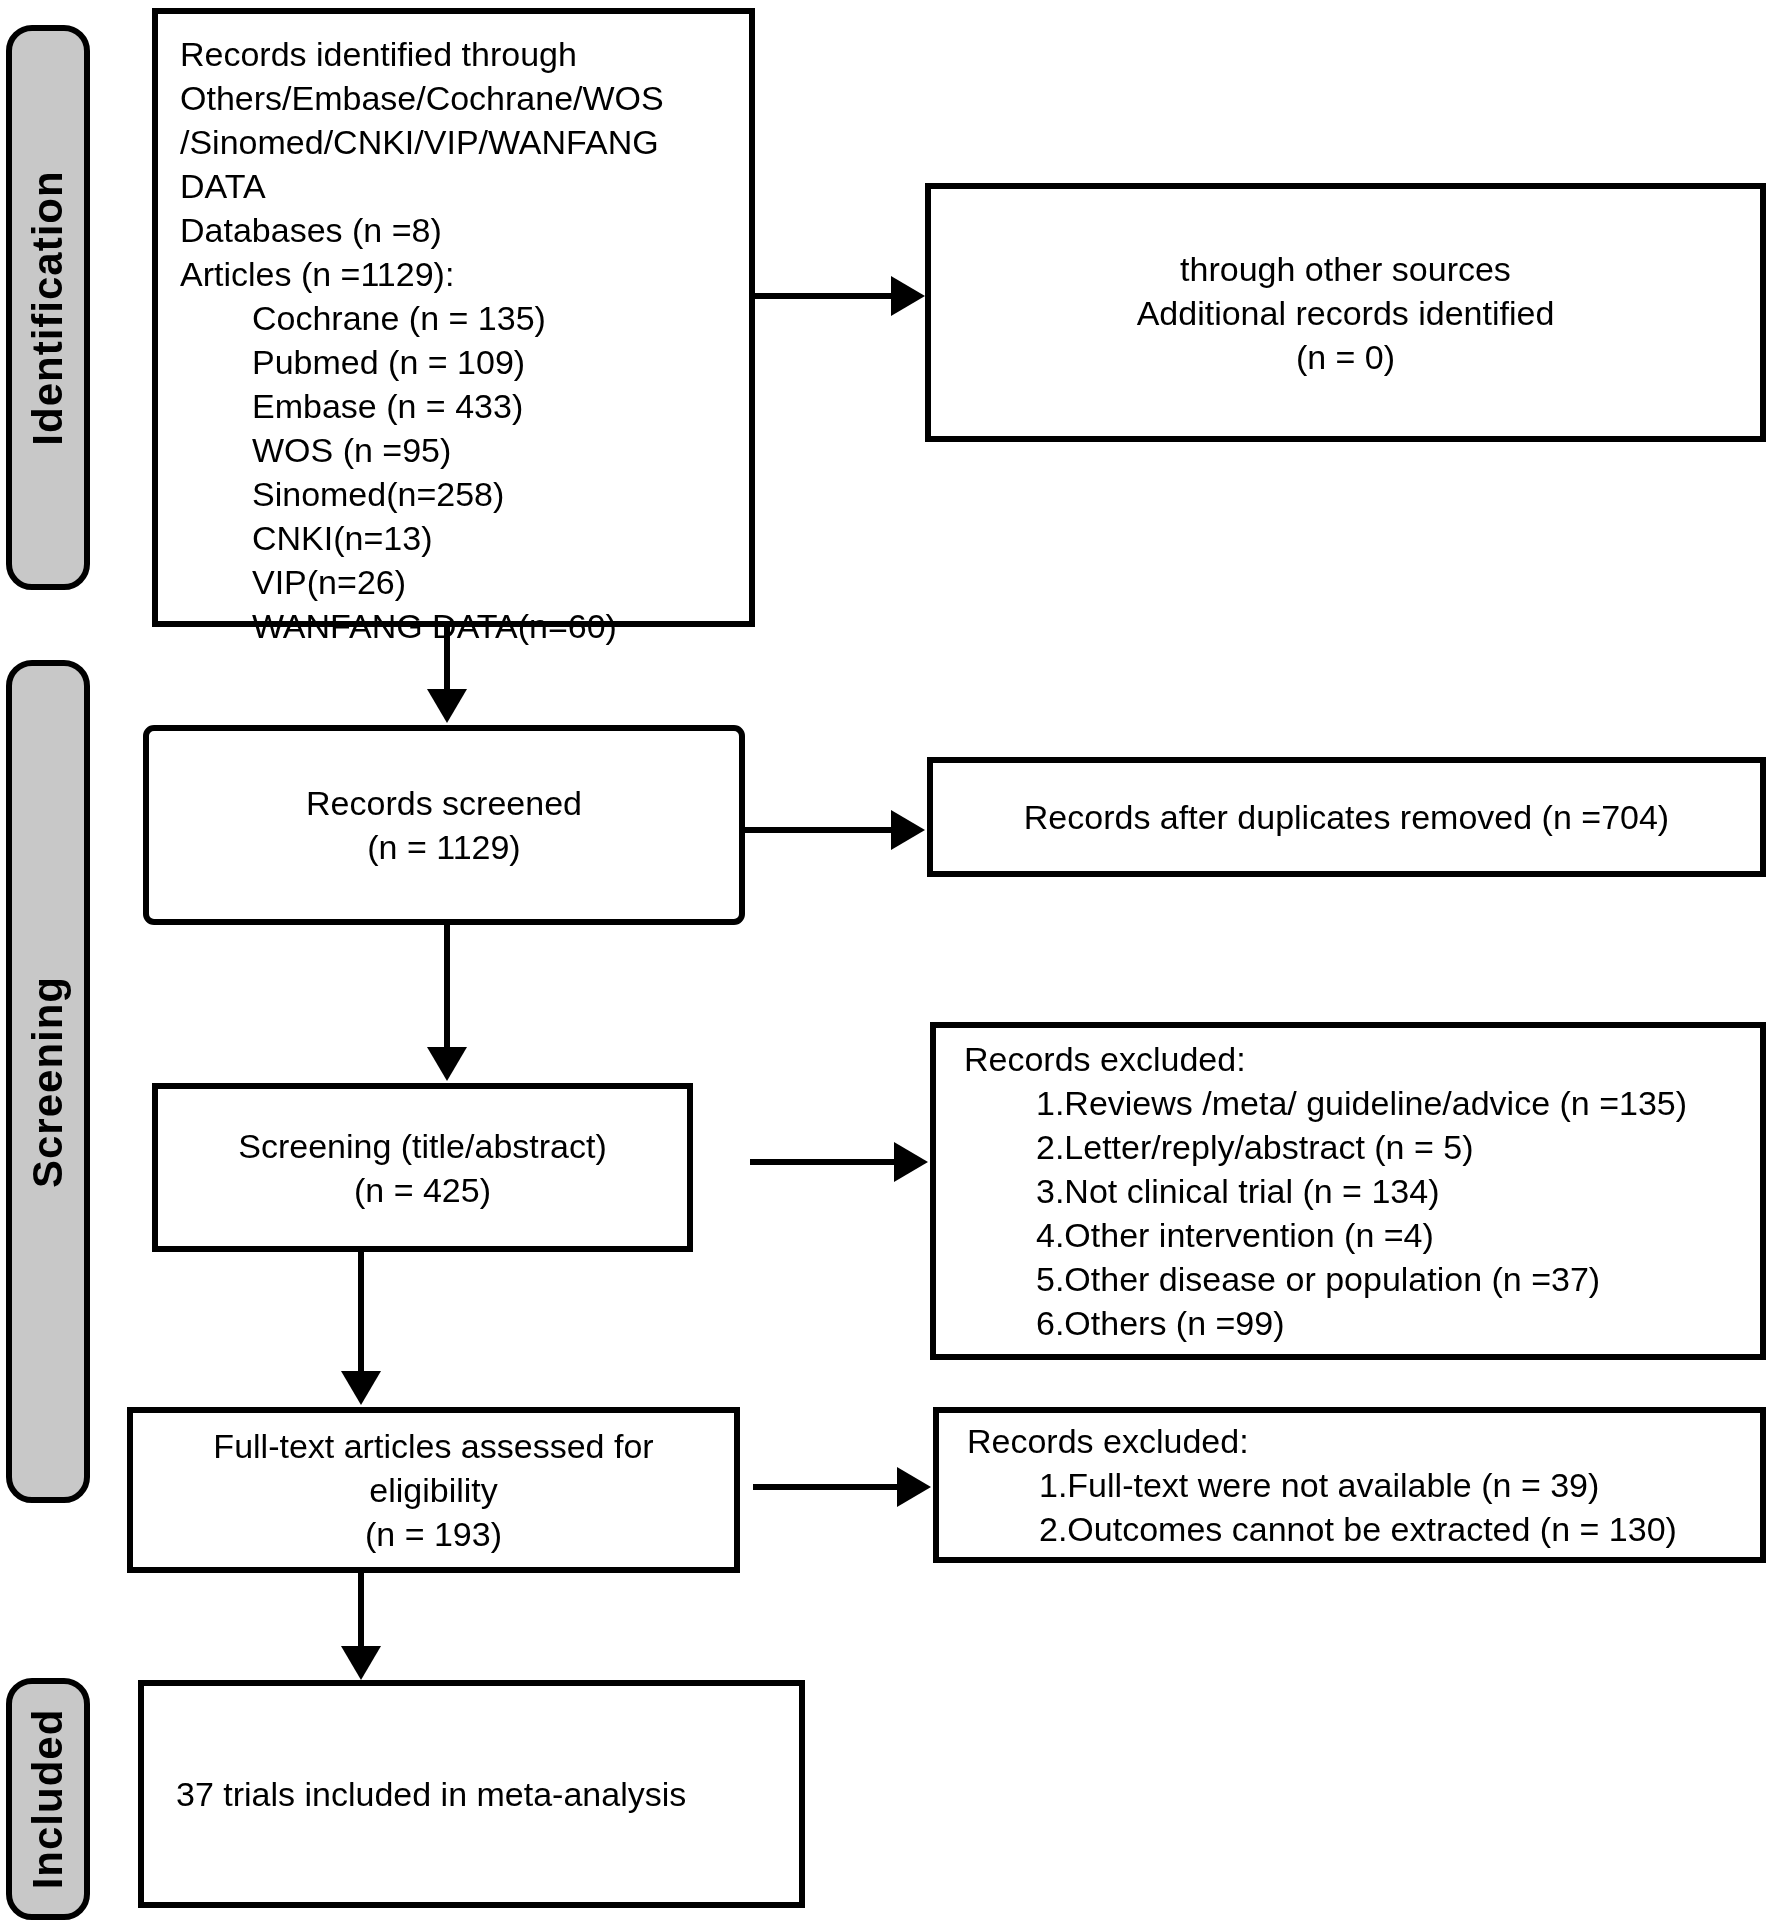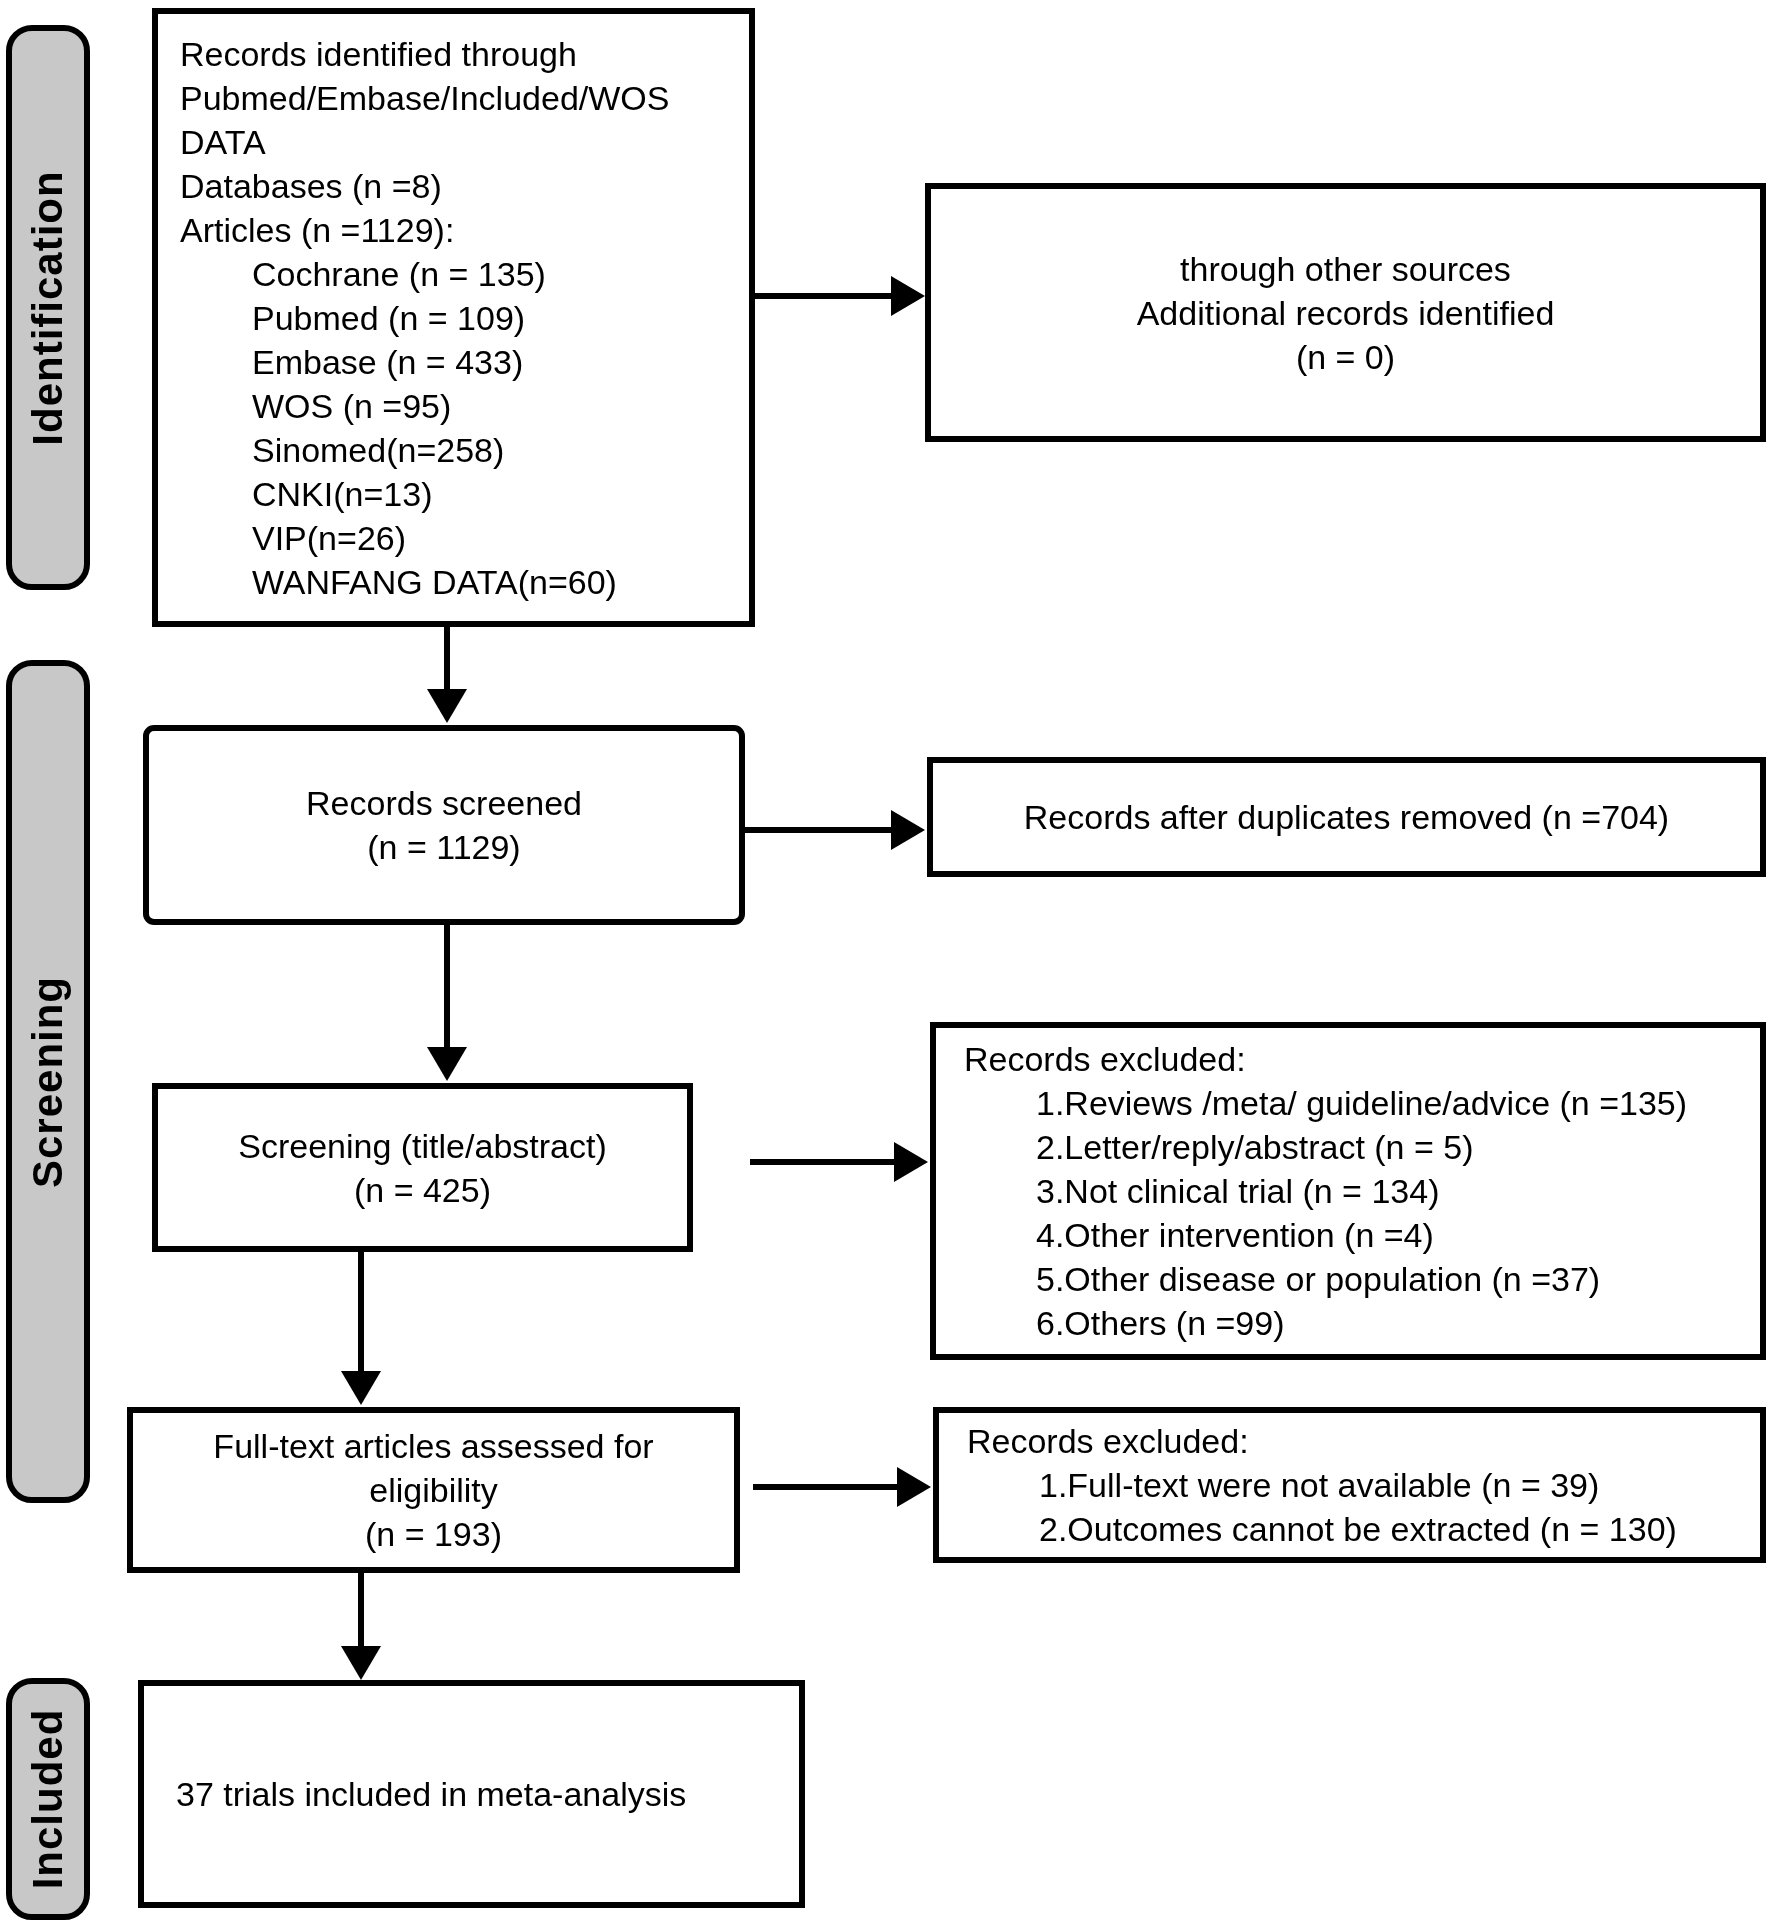--- a/index.html
+++ b/index.html
@@ -76,21 +76,22 @@
   </div>
   <div class="stage-tab" style="left:6px;top:660px;width:84px;height:843px;">
     <span>Screening</span>
   </div>
   <div class="stage-tab" style="left:6px;top:1678px;width:84px;height:242px;">
     <span>Included</span>
   </div>
 
   <div class="node leftalign" style="left:152px;top:8px;width:603px;height:619px;padding:18px 10px 10px 22px;">
     <div class="txt">Records identified through</div>
-    <div class="txt">Pubmed/Embase/Included/WOS</div>
+    <div class="txt">Others/Embase/Cochrane/WOS</div>
+    <div class="txt">/Sinomed/CNKI/VIP/WANFANG</div>
     <div class="txt">DATA</div>
     <div class="txt">Databases (n =8)</div>
     <div class="txt">Articles (n =1129):</div>
     <div class="txt indent">Cochrane (n = 135)</div>
     <div class="txt indent">Pubmed (n = 109)</div>
     <div class="txt indent">Embase (n = 433)</div>
     <div class="txt indent">WOS (n =95)</div>
     <div class="txt indent">Sinomed(n=258)</div>
     <div class="txt indent">CNKI(n=13)</div>
     <div class="txt indent">VIP(n=26)</div>

